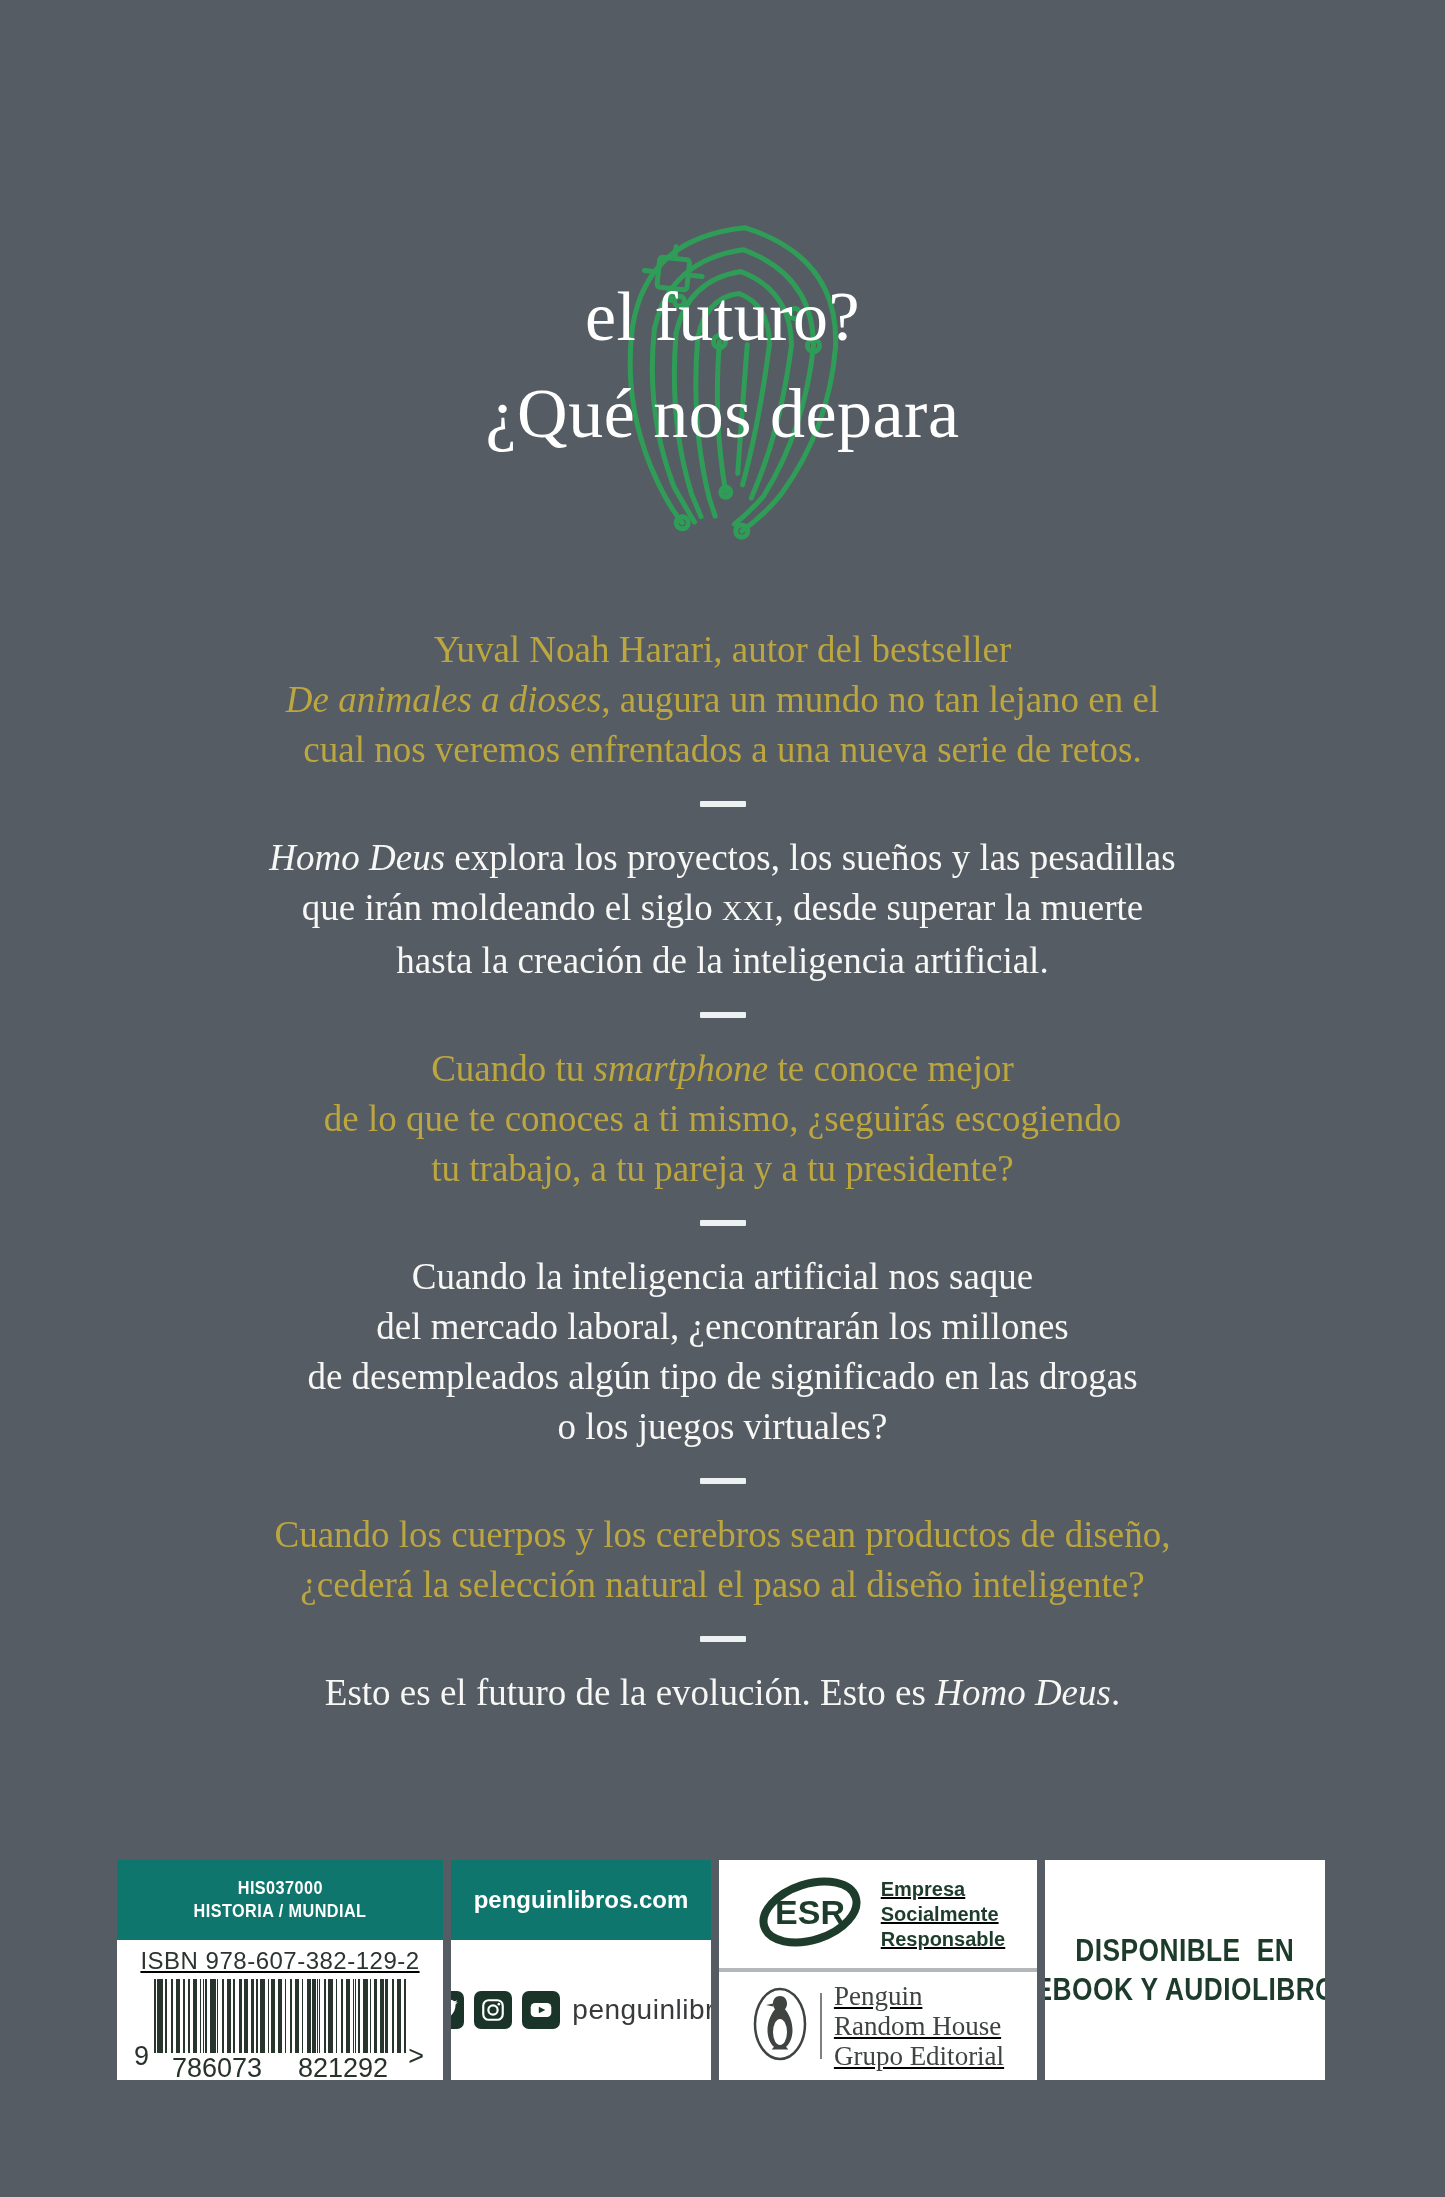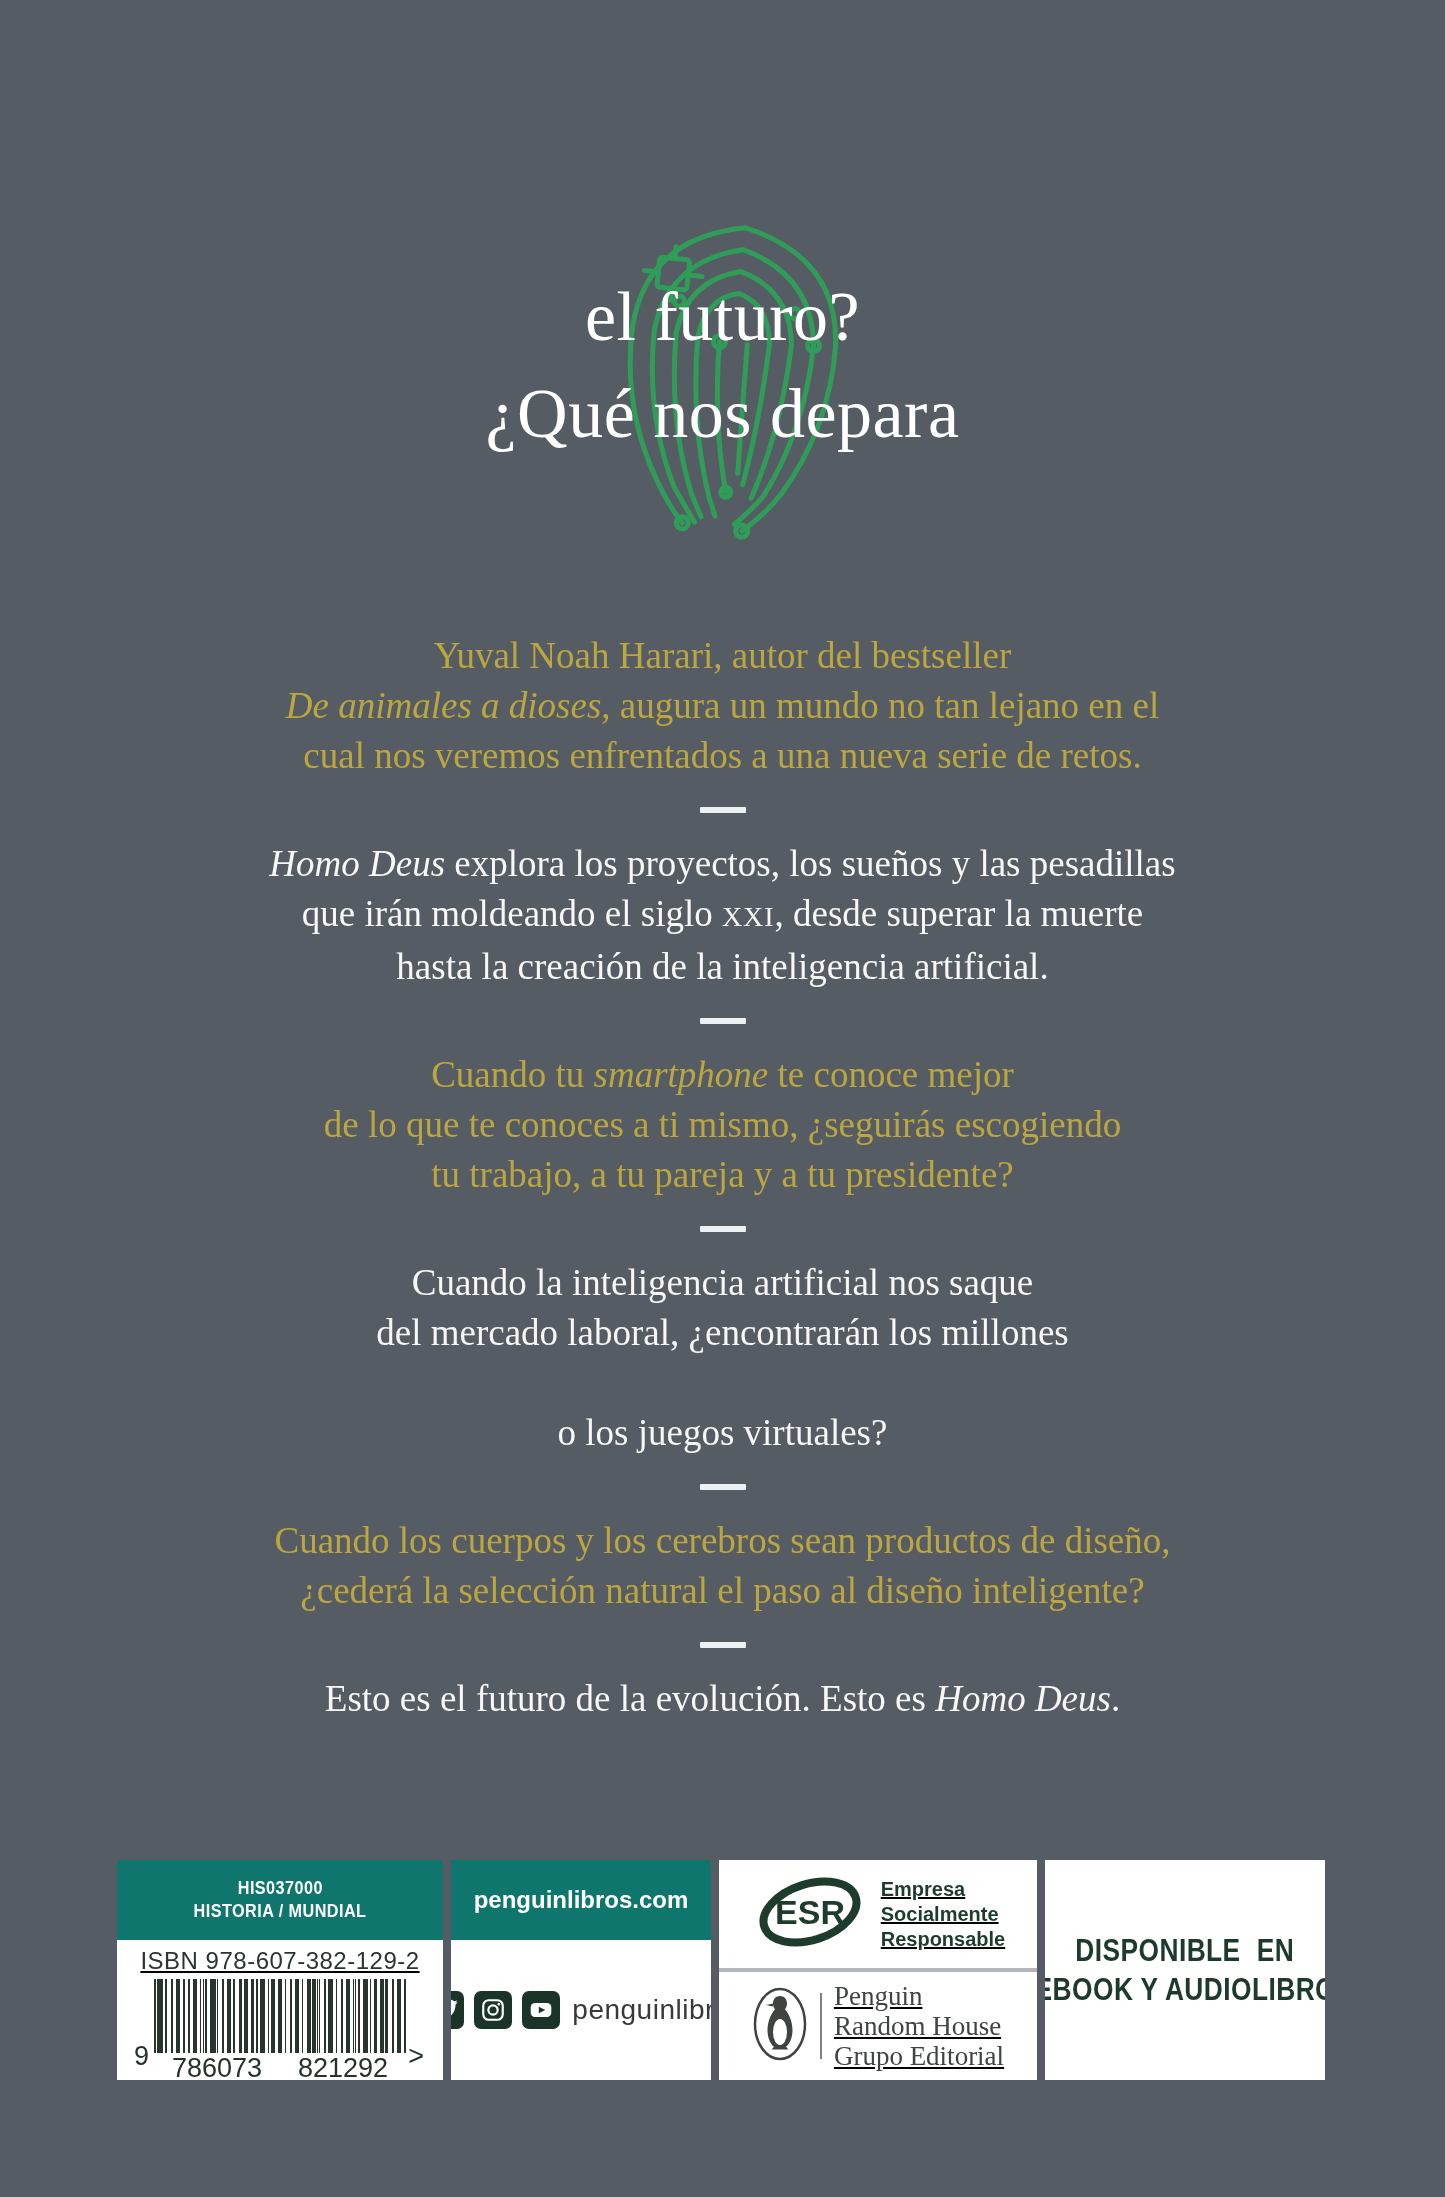--- a/index.html
+++ b/index.html
@@ -22,21 +22,21 @@
     text-align:center;color:#ffffff;
     font-size:70px;line-height:97px;font-weight:400;
     letter-spacing:.5px;
   }
   
   .copy{
     position:absolute;top:615px;left:0;width:100%;
     text-align:center;
     font-size:37px;line-height:50px;
   }
-  .copy p{margin:16px;}
+  .copy p{margin:10px;}
   .copy .gold{color:#bca63f;}
   .copy .white{color:#f7f7f5;}
   .copy .it{font-style:italic;}
   .copy .sc{text-transform:uppercase;font-size:.76em;letter-spacing:.03em;}
   .divider{
     width:46px;height:6px;background:#eef1f2;border-radius:1px;
     margin:26px auto;
   }
   
   .footer{
@@ -139,21 +139,21 @@
     <div>¿Qué nos depara</div>
   </div>
 
   <div class="copy">
       <p class="para gold"><span>Yuval Noah Harari, autor del bestseller</span><br><span class="it">De animales a dioses</span><span>, augura un mundo no tan lejano en el</span><br><span>cual nos veremos enfrentados a una nueva serie de retos.</span></p>
       <div class="divider"></div>
       <p class="para white"><span class="it">Homo Deus</span><span> explora los proyectos, los sueños y las pesadillas</span><br><span>que irán moldeando el siglo </span><span class="sc">xxi</span><span>, desde superar la muerte</span><br><span>hasta la creación de la inteligencia artificial.</span></p>
       <div class="divider"></div>
       <p class="para gold"><span>Cuando tu </span><span class="it">smartphone</span><span> te conoce mejor</span><br><span>de lo que te conoces a ti mismo, ¿seguirás escogiendo</span><br><span>tu trabajo, a tu pareja y a tu presidente?</span></p>
       <div class="divider"></div>
-      <p class="para white"><span>Cuando la inteligencia artificial nos saque</span><br><span>del mercado laboral, ¿encontrarán los millones</span><br><br><span>o los juegos virtuales?</span></p>
+      <p class="para white"><span>Cuando la inteligencia artificial nos saque</span><br><span>del mercado laboral, ¿encontrarán los millones</span><br><span>de desempleados algún tipo de significado en las drogas</span><br><span>o los juegos virtuales?</span></p>
       <div class="divider"></div>
       <p class="para gold"><span>Cuando los cuerpos y los cerebros sean productos de diseño,</span><br><span>¿cederá la selección natural el paso al diseño inteligente?</span></p>
       <div class="divider"></div>
       <p class="para white"><span>Esto es el futuro de la evolución. Esto es </span><span class="it">Homo Deus</span><span>.</span></p>
     </div>
 
   <div class="footer">
 
     <div class="fbox box-bisac">
       <div class="greenhead">

